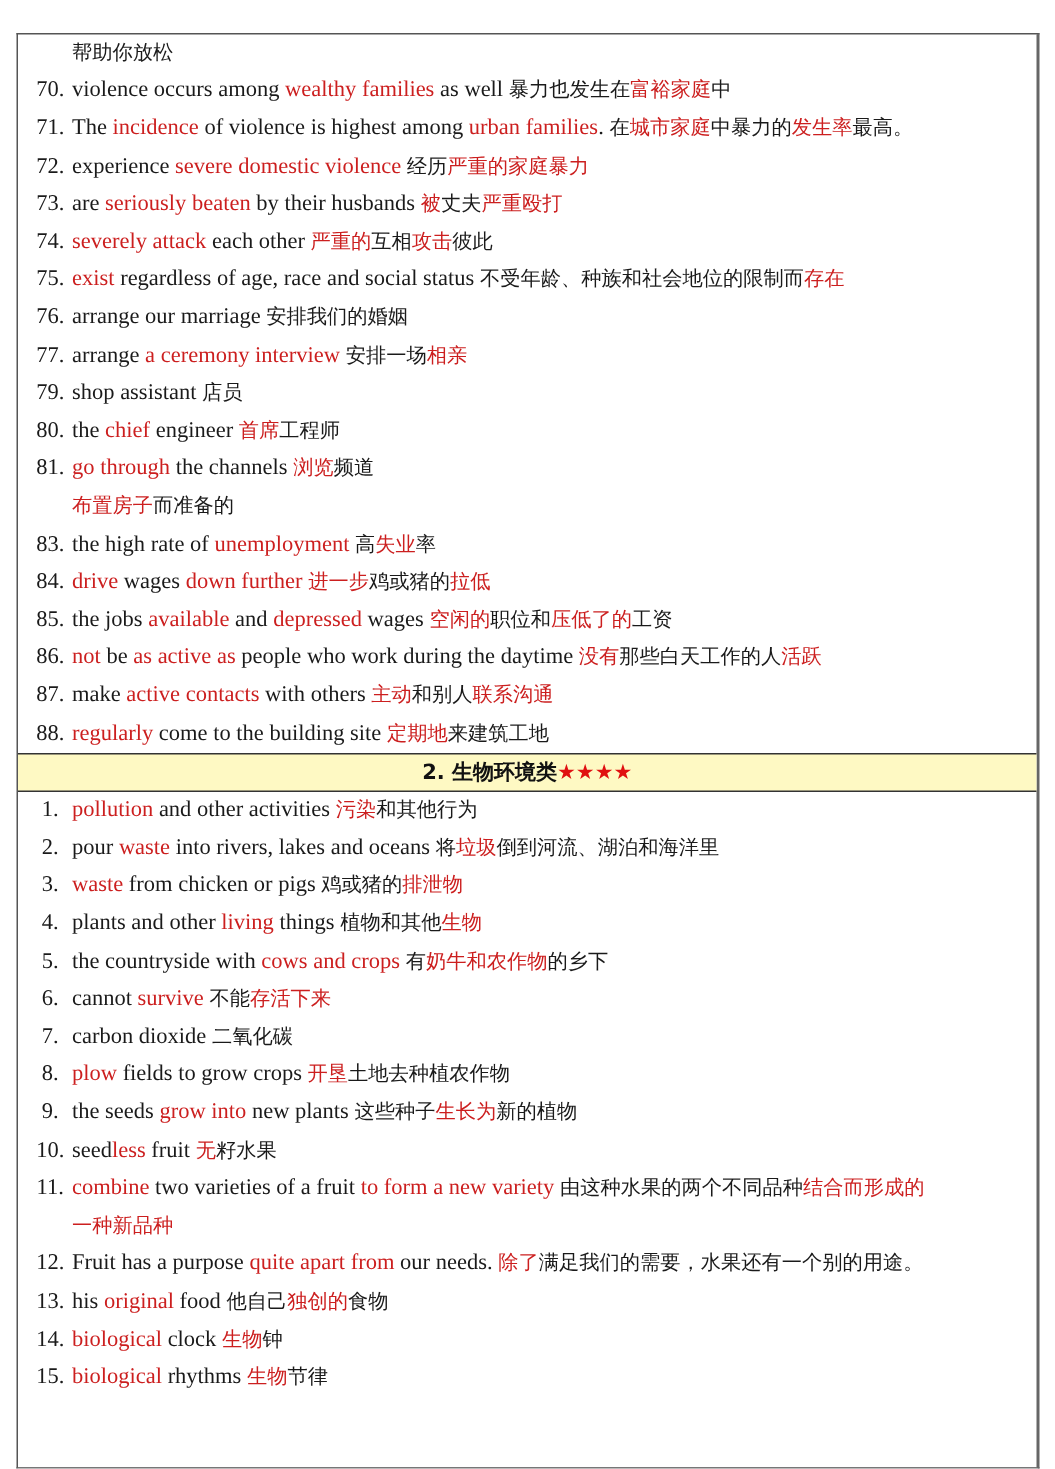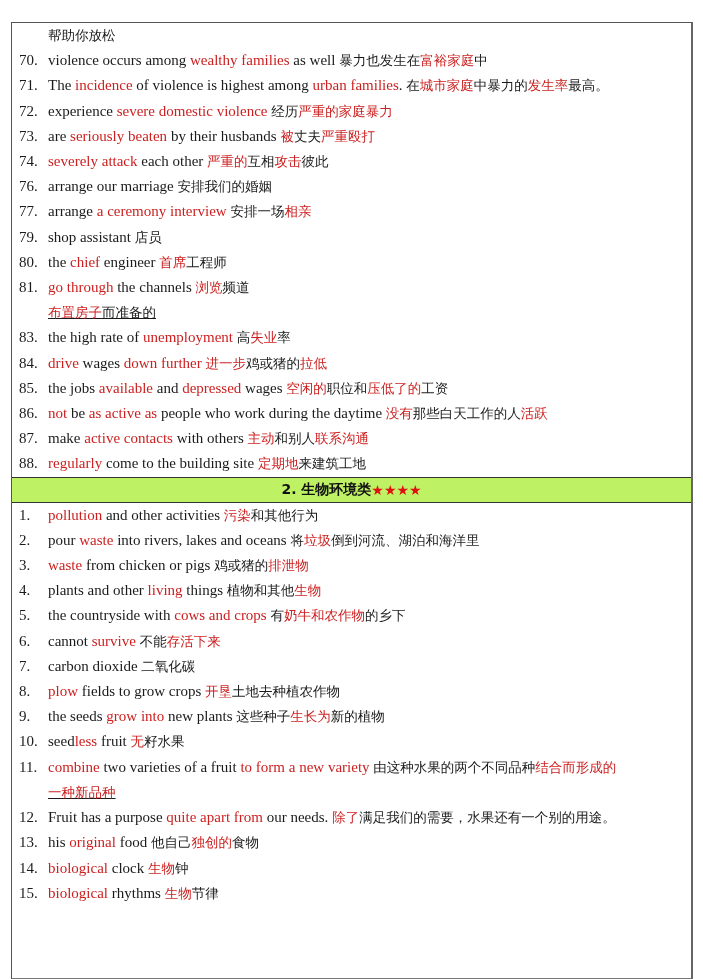--- a/index.html
+++ b/index.html
@@ -2,29 +2,29 @@
 <html><head>
 <meta charset="utf-8">
 <style>
   html, body { margin: 0; padding: 0; background: #ffffff; }
   body { width: 703px; height: 979px; position: relative; overflow: hidden;
          font-family: "Liberation Serif", "DejaVu Serif", serif; color: #1a1a1a; }
   .sheet { position: absolute; left: 11px; top: 22px; width: 682px; height: 958px;
            border: 1px solid #555; border-right: 2px solid #666; border-bottom: 2px solid #777; box-sizing: border-box; }
   .section { position: relative; }
   .row { display: flex; align-items: flex-start; font-size: 15px; line-height: 25.2px; padding-left: 7px; padding-right: 6px; }
-  .num { width: 29px; flex: 0 0 29px; white-space: nowrap; }
+  .num { width: 29px; flex: 0 0 29px; white-space: nowrap; text-align: center; }
   .txt { flex: 1 1 auto; }
   .hl { color: #cc1f1f; }
   .cn { font-family: "DejaVu Sans", "Liberation Sans", sans-serif; font-size: 13.5px; }
-  .header-band { height: 26px; background: #bef264; border-top: 1.5px solid #333; border-bottom: 1.5px solid #333;
+  .header-band { height: 26px; background: #fef9c3; border-top: 1.5px solid #333; border-bottom: 1.5px solid #333;
                  display: flex; align-items: center; justify-content: center;
                  font-family: "DejaVu Sans", "Liberation Sans", sans-serif; font-size: 14px; font-weight: bold; color: #111; box-sizing: border-box; }
   .stars { color: #e01010; letter-spacing: 0px; }
-  .cont { padding-left: 36px; text-decoration: underline; }
+  .cont { padding-left: 36px; }
   .first-row { padding-left: 36px; }
 </style>
 </head>
 <body>
 
 <div class="sheet">
   <div class="section" id="sec1">
     <div class="row first-row">
       <span class="txt" id="carry"><span class="cn">帮助你放松</span></span>
     </div>
@@ -41,20 +41,24 @@
           <span class="num">72.</span>
           <span class="txt"><span class="">experience </span><span class="hl ">severe domestic violence</span><span class=""> </span><span class="cn">经历</span><span class="hl cn">严重的家庭暴力</span></span>
         </div>
         <div class="row">
           <span class="num">73.</span>
           <span class="txt"><span class="">are </span><span class="hl ">seriously beaten</span><span class=""> by their husbands </span><span class="hl cn">被</span><span class="cn">丈夫</span><span class="hl cn">严重殴打</span></span>
         </div>
         <div class="row">
           <span class="num">74.</span>
           <span class="txt"><span class="hl ">severely attack</span><span class=""> each other </span><span class="hl cn">严重的</span><span class="cn">互相</span><span class="hl cn">攻击</span><span class="cn">彼此</span></span>
+        </div>
+        <div class="row">
+          <span class="num">75.</span>
+          <span class="txt"><span class="hl ">exist</span><span class=""> regardless of age, race and social status </span><span class="cn">不受年龄、种族和社会地位的限制而</span><span class="hl cn">存在</span></span>
         </div>
         <div class="row">
           <span class="num">76.</span>
           <span class="txt"><span class="">arrange our marriage </span><span class="cn">安排我们的婚姻</span></span>
         </div>
         <div class="row">
           <span class="num">77.</span>
           <span class="txt"><span class="">arrange </span><span class="hl ">a ceremony interview</span><span class=""> </span><span class="cn">安排一场</span><span class="hl cn">相亲</span></span>
         </div>
         <div class="row">

